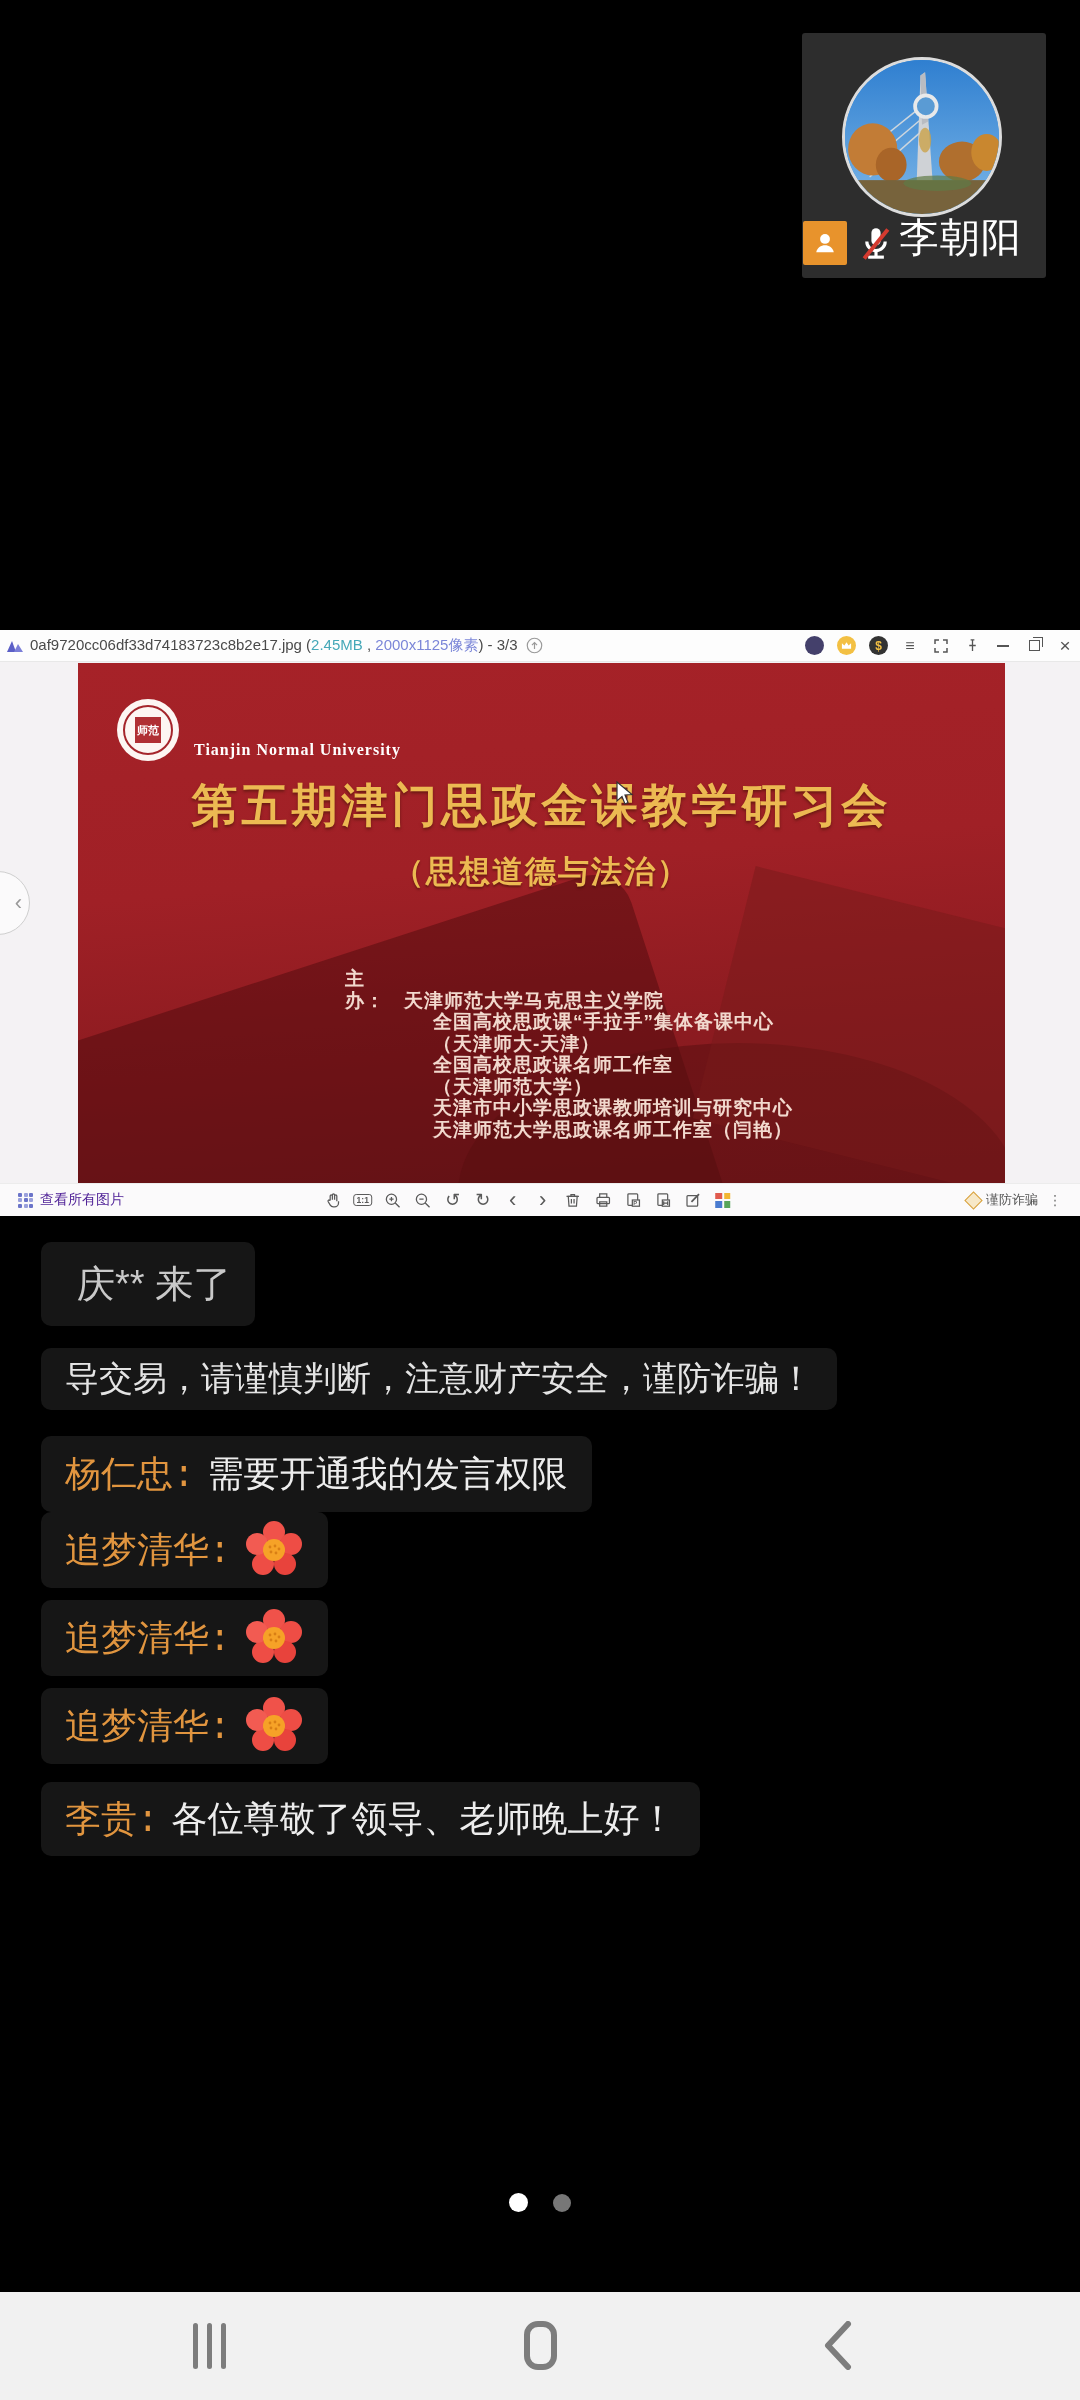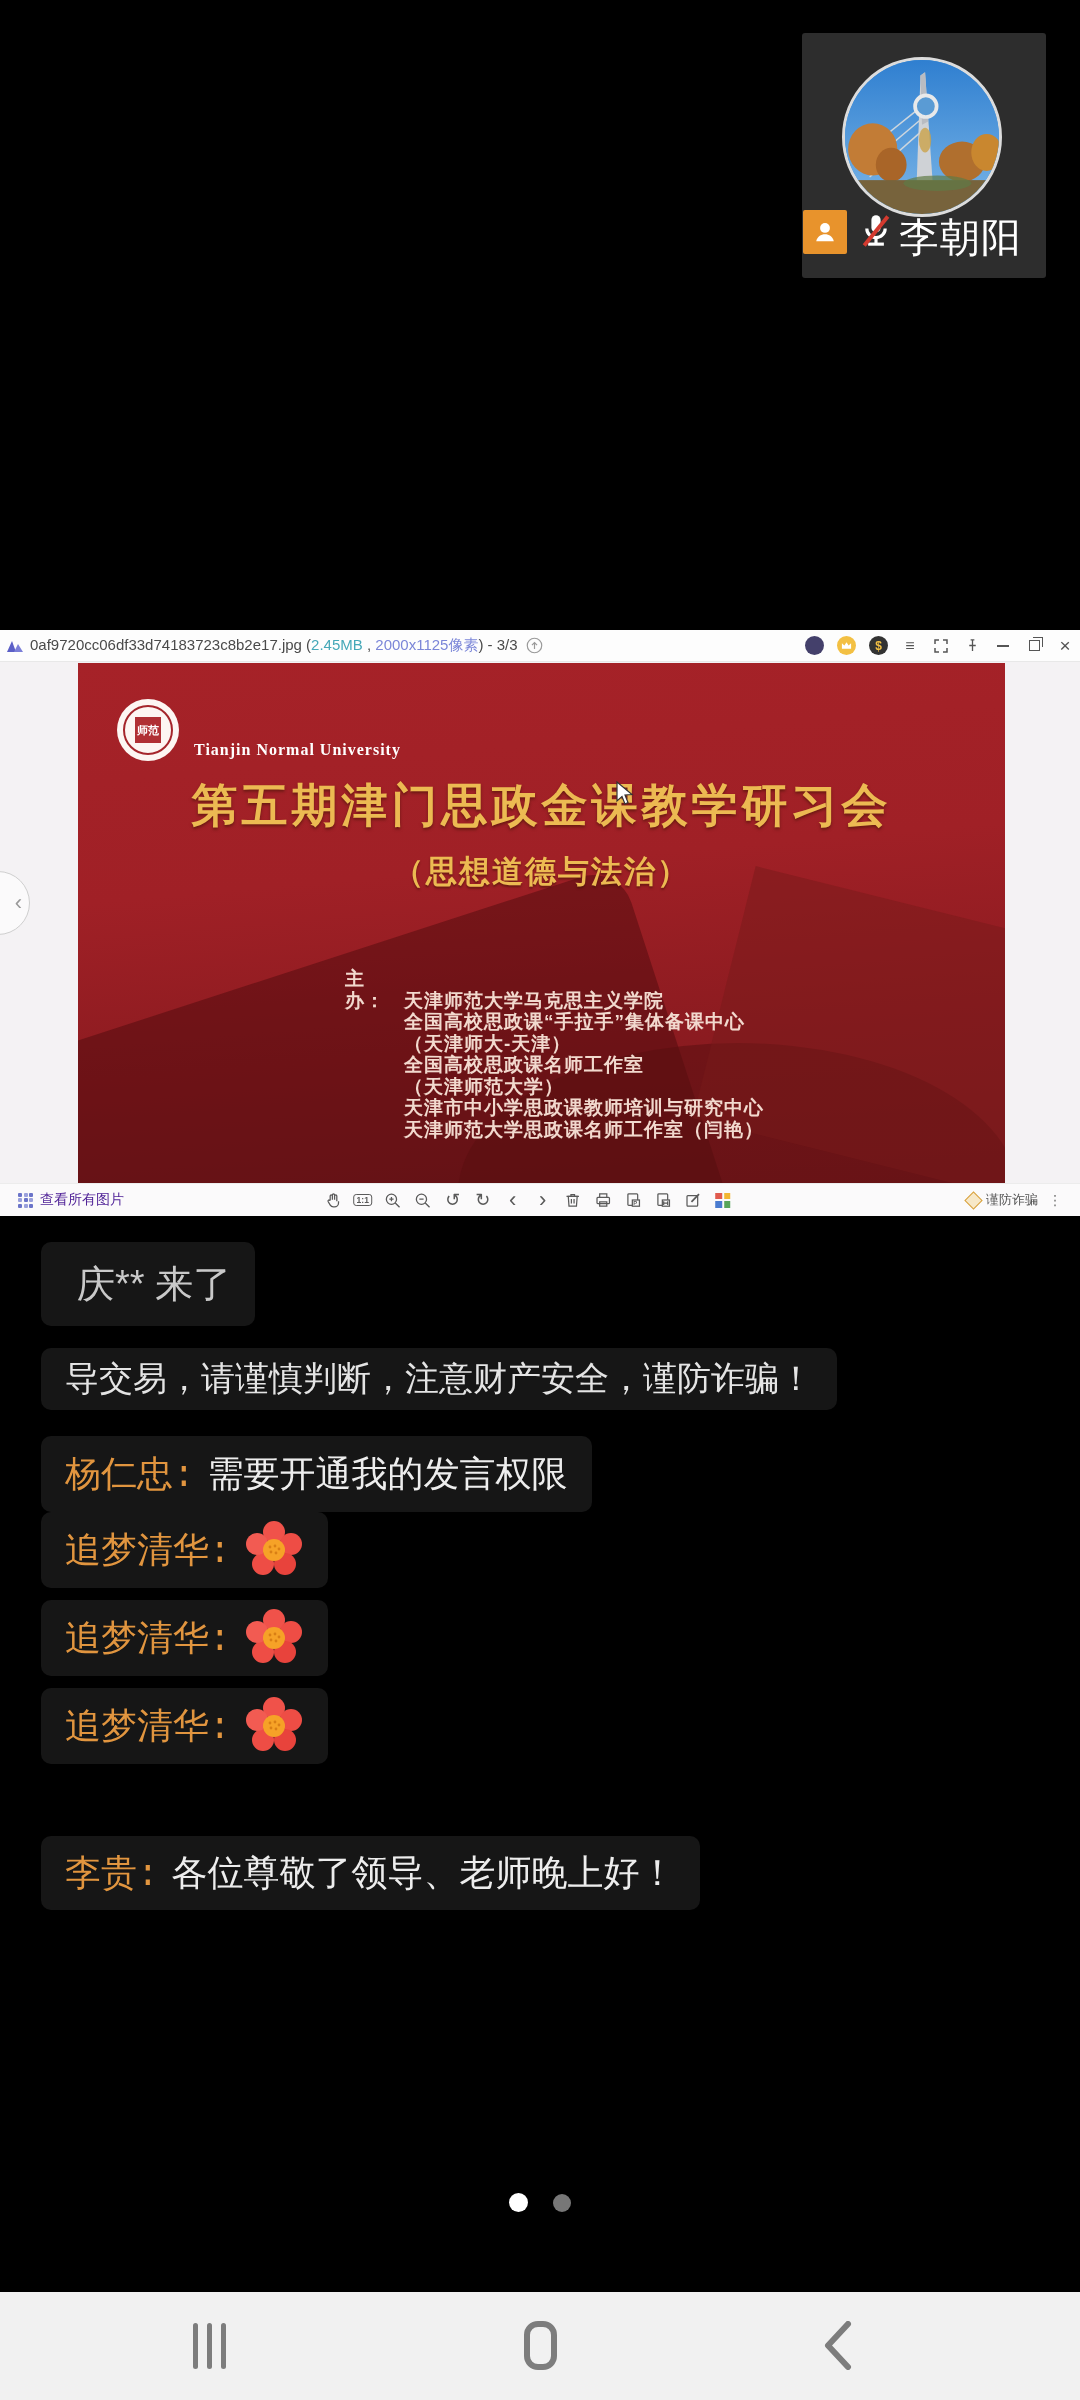--- a/index.html
+++ b/index.html
@@ -6,21 +6,21 @@
   html,body { width:1080px; height:2400px; }
   body { background:#000; position:relative; overflow:hidden;
          font-family:"Liberation Sans", sans-serif; }
 
   
   .tile { position:absolute; left:802px; top:33px; width:244px; height:245px;
           background:#2d2d2d; border-radius:3px; }
   .tile-avatar { position:absolute; left:40px; top:24px; width:160px; height:160px;
           border-radius:50%; border:3px solid #dcdcdc; overflow:hidden; background:#3f8fd6; }
   .tile-avatar svg { display:block; width:100%; height:100%; }
-  .tile-bottom { position:absolute; left:1px; bottom:13px; display:flex; align-items:flex-start;margin-top:40px; }
+  .tile-bottom { position:absolute; left:1px; bottom:13px; display:flex; align-items:flex-end;margin-top:40px; }
   .badge { width:44px; height:44px; background:#e8932c; display:flex; align-items:center;
            justify-content:center; border-radius:2px; }
   .mic { margin-left:8px; }
   .tile-name { color:#fff; font-size:40px; margin-left:2px; letter-spacing:1px; }
 
   
   .viewer { position:absolute; left:0; top:630px; width:1080px; height:586px; background:#f4f2f4; }
   .titlebar { position:absolute; left:0; top:0; width:1080px; height:32px; background:#fdfdfd;
               border-bottom:1px solid #e8e8e8; display:flex; align-items:center; padding:0 6px; }
   .titlebar .fname { font-size:15px; color:#4a4a4a; margin-left:6px; white-space:nowrap; }
@@ -56,21 +56,21 @@
   .logo-en { position:absolute; left:116px; top:78px; color:#fff; font-size:16px; font-weight:bold;
             font-family:"Liberation Serif", serif; letter-spacing:1px; }
   .poster-title { position:absolute; left:0; top:112px; width:927px; text-align:center;
             color:#ecba52; font-size:46px; font-weight:bold; letter-spacing:4px;
             text-shadow:0 2px 3px rgba(60,20,0,.55); }
   .poster-sub { position:absolute; left:0; top:188px; width:927px; text-align:center;
             color:#ecba52; font-size:31px; font-weight:bold; letter-spacing:2px;
             text-shadow:0 2px 2px rgba(60,20,0,.5); }
   .hosts { position:absolute; left:267px; top:293px; color:#f2d9ce; font-size:19px;
             font-weight:bold; line-height:21.5px; letter-spacing:1px; }
-  .host-line { margin-left:59px; }
+  .host-line { margin-left:88px; }
   .host-line.first { margin-left:0; }
   .host-label { display:inline-block; width:59px;margin-top:12px; }
   .cursor { position:absolute; left:537px; top:118px; }
   .prev-circle { position:absolute; left:-34px; top:208px; width:64px; height:64px; border-radius:50%;
             background:rgba(252,252,252,.85); border:1px solid #cfcfcf; color:#999;
             display:flex; align-items:center; justify-content:flex-end; font-size:22px; padding-right:7px; }
 
   .vtoolbar { position:absolute; left:0; top:553px; width:1080px; height:33px; background:#fbfafb;
             border-top:1px solid #ececec; display:flex; align-items:center; padding:0 18px; }
   .view-all { display:flex; align-items:center; gap:7px; color:#4c1d95; font-size:14px; }
@@ -95,21 +95,21 @@
   .bubble { position:absolute; left:41px; background:#161616; border-radius:10px;
             display:flex; align-items:center; padding:0 24px; white-space:nowrap;
             font-size:36px; color:#ededed; }
   .bubble .uname { color:#e1953f; margin-right:13px;font-family:Liberation Mono, monospace; }
   .b-join  { top:1242px; height:84px; color:#c9c9c9; font-size:38px;padding-left:36px; }
   .b-warn  { top:1348px; height:62px; font-size:34px; color:#e4e4e4; }
   .b-yang  { top:1436px; height:76px; }
   .b-f1 { top:1512px; height:76px; }
   .b-f2 { top:1600px; height:76px; }
   .b-f3 { top:1688px; height:76px; }
-  .b-ligui { top:1836px; height:74px; }
+  .b-ligui { top:1782px; height:74px; }
   .flower { width:60px; height:60px; }
 
   
   .dot { position:absolute; border-radius:50%; }
   .dot-active { left:509px; top:2193px; width:19px; height:19px; background:#fff; }
   .dot-idle   { left:553px; top:2194px; width:18px; height:18px; background:#777; }
 
   
   .navbar { position:absolute; left:0; top:2292px; width:1080px; height:108px; background:#f1f1f1;
             display:flex; align-items:center; }

